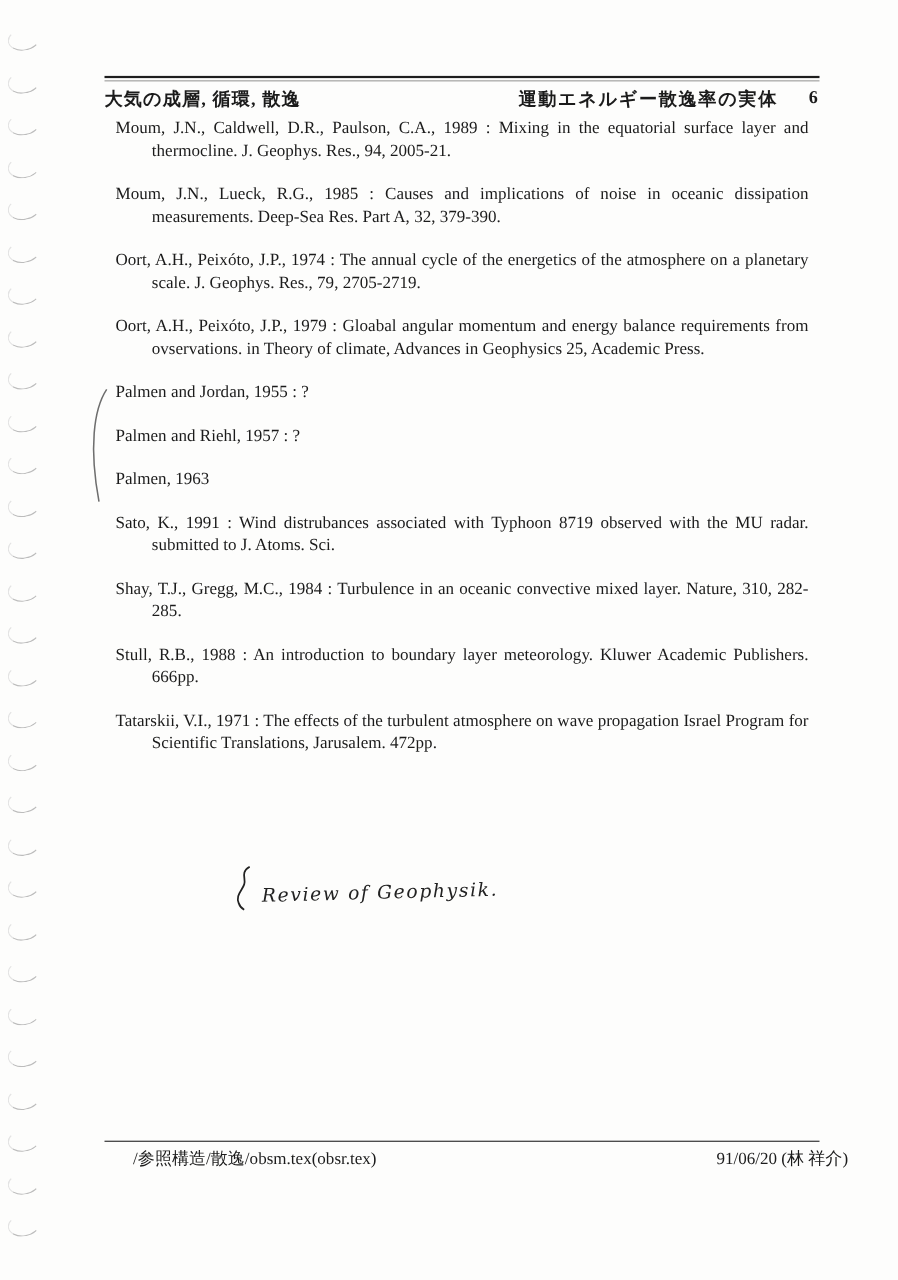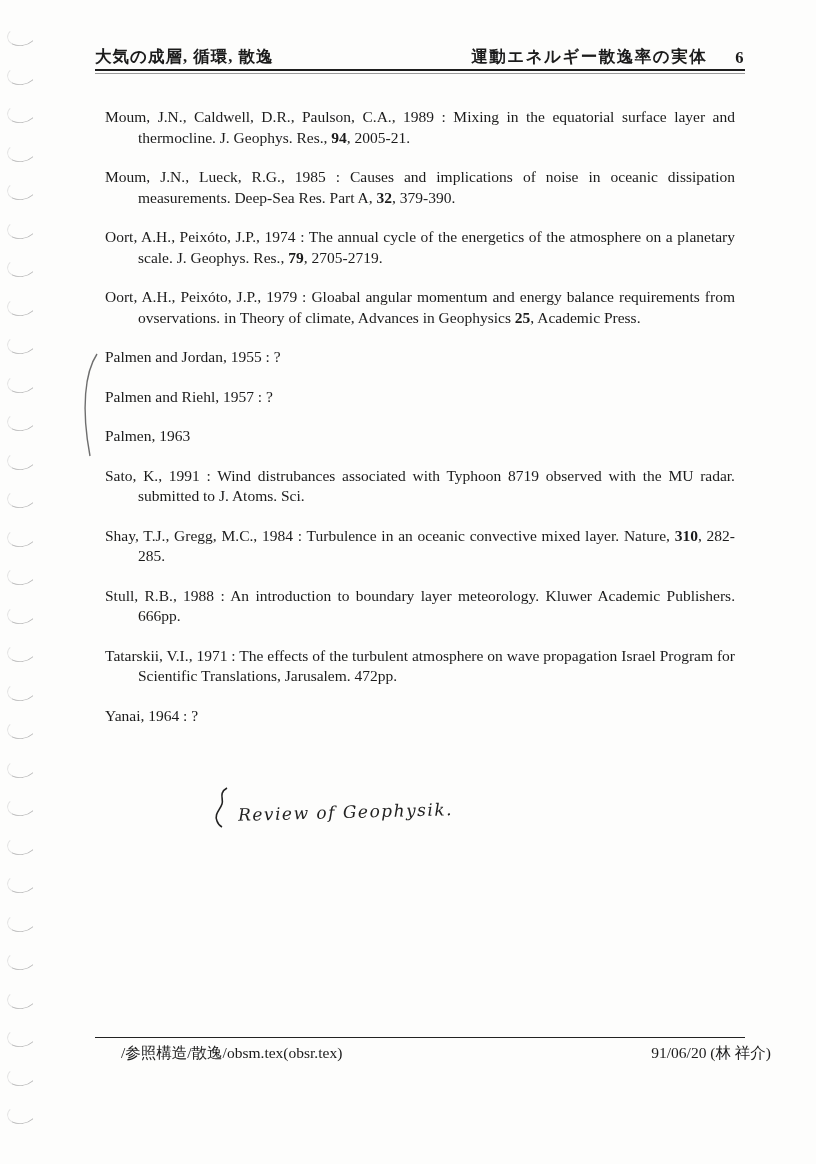--- a/index.html
+++ b/index.html
@@ -23,34 +23,34 @@
     border-radius:50%;
     transform:rotate(-8deg);
   }
 
   
   .header{
     position:absolute;left:95px;top:46px;width:650px;
     display:flex;justify-content:space-between;align-items:baseline;
     font-weight:bold;font-size:16.5px;letter-spacing:1px;
   }
-  .header-right{display:flex;gap:28px;align-items:flex-end;letter-spacing:1.5px;}
+  .header-right{display:flex;gap:28px;align-items:flex-start;letter-spacing:1.5px;margin-top:33px;}
   .header-rule{
     position:absolute;left:95px;top:69px;width:650px;height:2px;
     border-top:2.2px solid #1e1e1e;border-bottom:1.3px solid #9a9a9a;
   }
 
   
   .refs{
     position:absolute;left:105px;top:107px;width:630px;
     font-size:15.5px;line-height:20.5px;text-align:justify;
   }
   .ref{margin:0 0 19px 0;padding-left:33px;text-indent:-33px;}
   .it{}
-  .bf{font-weight:bold;}
+  .bf{font-weight:normal;}
 
   
   .margin-mark{position:absolute;left:78px;top:352px;}
   .hw-note{position:absolute;left:210px;top:785px;}
   .hw-brace{position:absolute;left:0;top:0;}
   .hw-text{
     position:absolute;left:28px;top:17px;
     font-family:"DejaVu Serif","Liberation Serif",serif;
     font-style:italic;font-size:17px;letter-spacing:1.5px;
     color:#222;white-space:nowrap;
@@ -117,21 +117,20 @@
       <p class="ref"><span>Moum, J.N., Lueck, R.G., 1985 : Causes and implications of noise in oceanic dissipation measurements. </span><span class="it">Deep-Sea Res. Part A</span><span>, </span><span class="bf">32</span><span>, 379-390.</span></p>
       <p class="ref"><span>Oort, A.H., Peixóto, J.P., 1974 : The annual cycle of the energetics of the atmosphere on a planetary scale. </span><span class="it">J. Geophys. Res.</span><span>, </span><span class="bf">79</span><span>, 2705-2719.</span></p>
       <p class="ref"><span>Oort, A.H., Peixóto, J.P., 1979 : Gloabal angular momentum and energy balance requirements from ovservations. in </span><span class="it">Theory of climate</span><span>, Advances in Geophysics </span><span class="bf">25</span><span>, Academic Press.</span></p>
       <p class="ref"><span>Palmen and Jordan, 1955 : ?</span></p>
       <p class="ref"><span>Palmen and Riehl, 1957 : ?</span></p>
       <p class="ref"><span>Palmen, 1963</span></p>
       <p class="ref"><span>Sato, K., 1991 : Wind distrubances associated with Typhoon 8719 observed with the MU radar. submitted to </span><span class="it">J. Atoms. Sci.</span></p>
       <p class="ref"><span>Shay, T.J., Gregg, M.C., 1984 : Turbulence in an oceanic convective mixed layer. </span><span class="it">Nature</span><span>, </span><span class="bf">310</span><span>, 282-285.</span></p>
       <p class="ref"><span>Stull, R.B., 1988 : </span><span class="it">An introduction to boundary layer meteorology.</span><span> Kluwer Academic Publishers. 666pp.</span></p>
       <p class="ref"><span>Tatarskii, V.I., 1971 : </span><span class="it">The effects of the turbulent atmosphere on wave propagation</span><span> Israel Program for Scientific Translations, Jarusalem. 472pp.</span></p>
-      <p class="ref"><span>Yanai, 1964 : ?</span></p>
     </div>
 
   <div class="margin-mark">
     <svg width="24" height="106" viewBox="0 0 24 106">
       <path d="M19 2 C7 20 3 56 12 104" stroke="#555" stroke-width="1.4" fill="none" opacity="0.85"></path>
     </svg>
   </div>
 
   <div class="hw-note">
     <svg class="hw-brace" width="26" height="46" viewBox="0 0 26 46">

